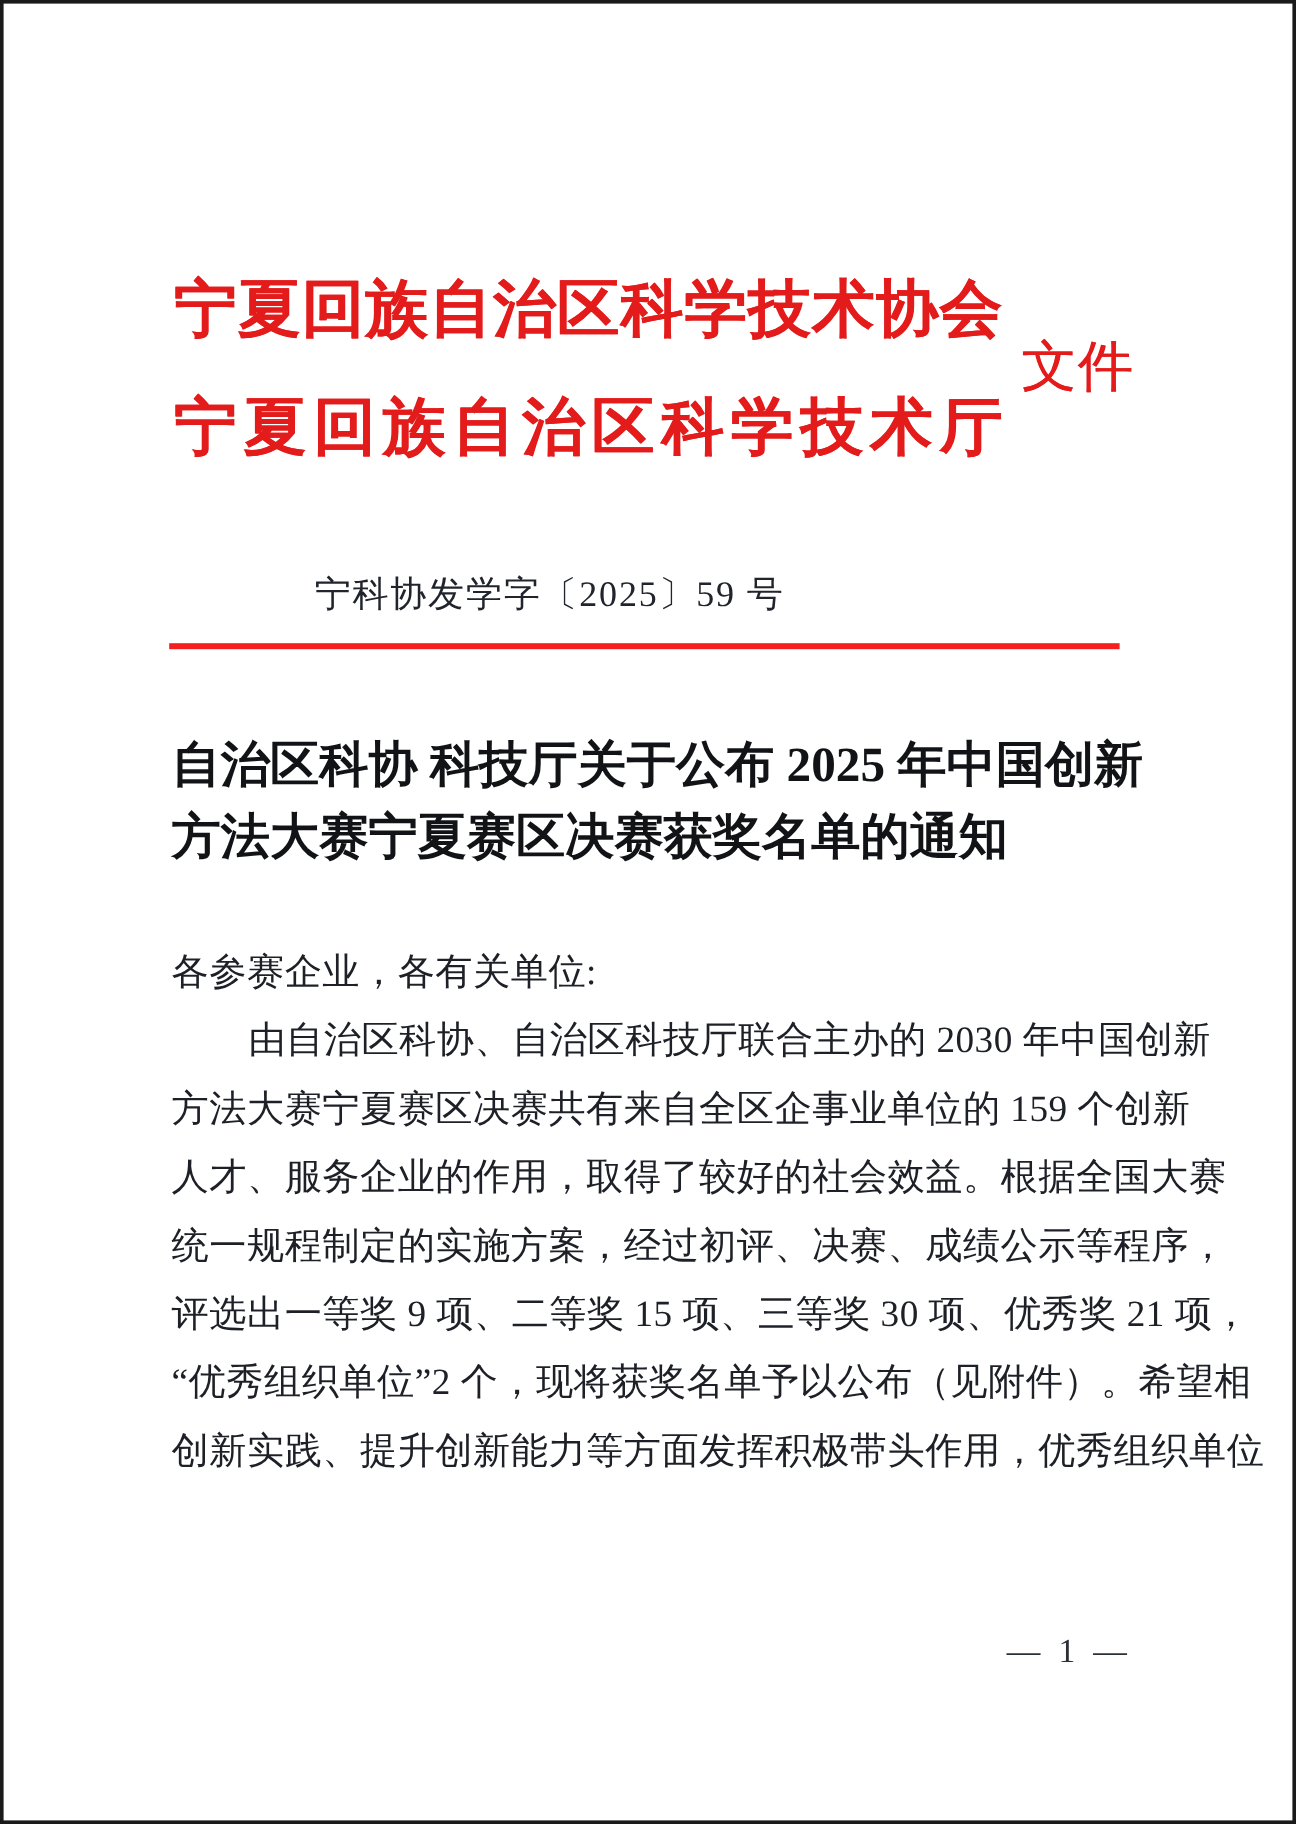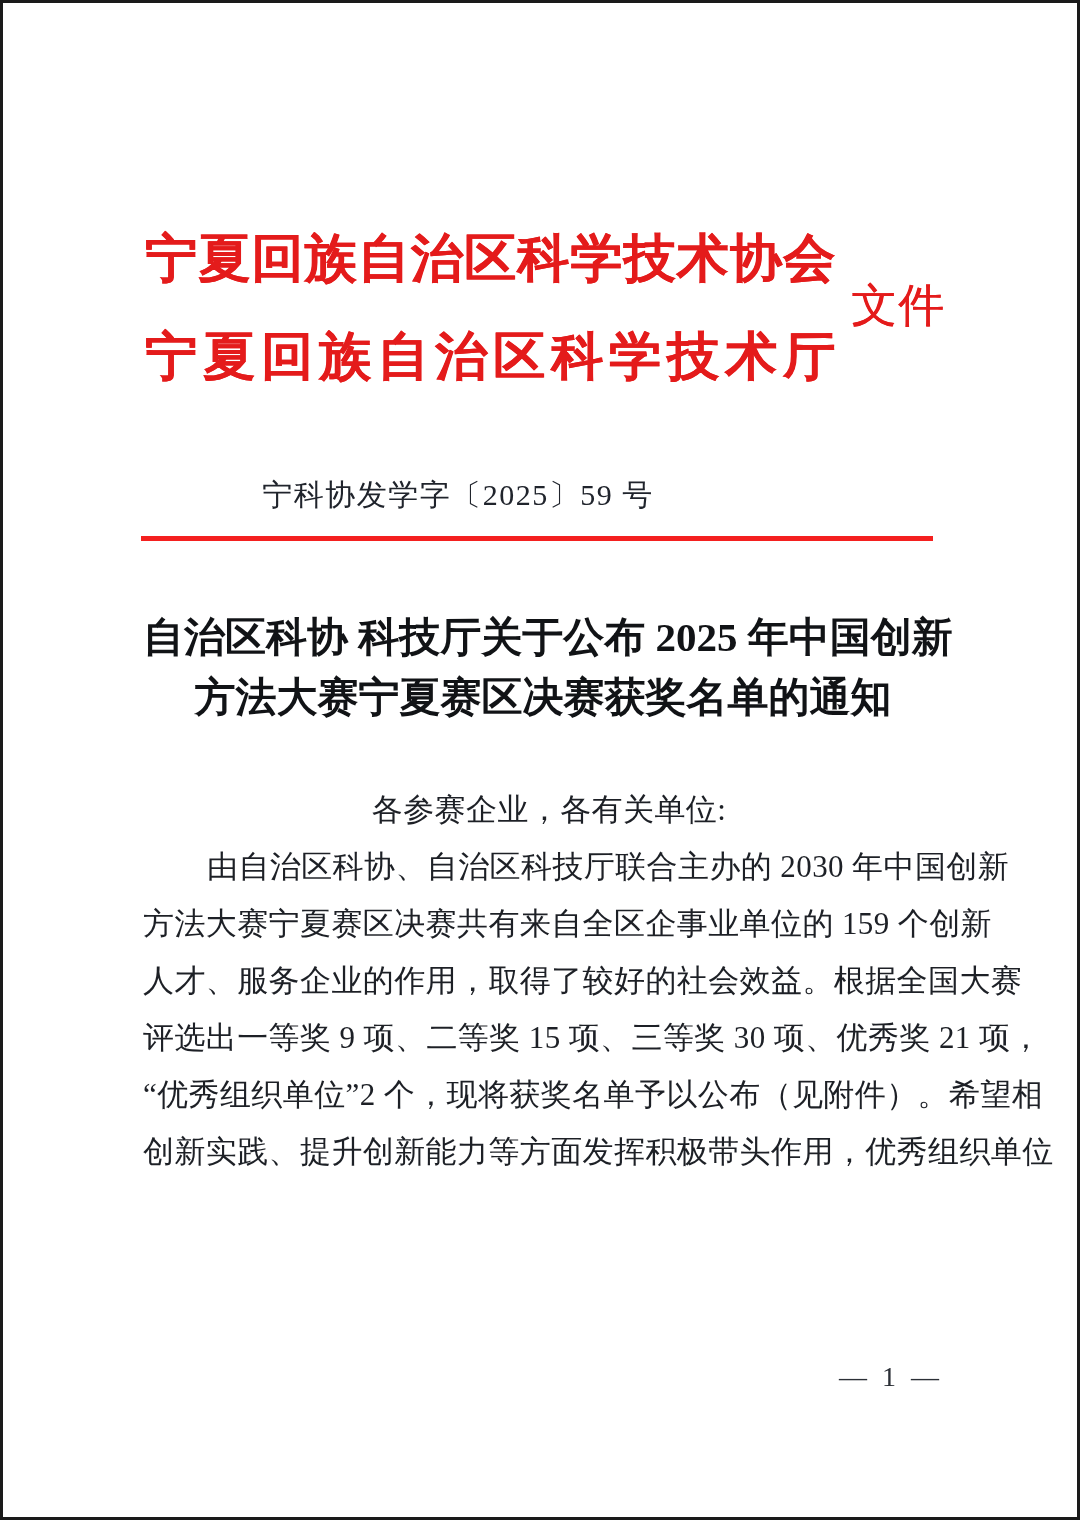--- a/index.html
+++ b/index.html
@@ -94,21 +94,20 @@
     height: 5px;
     background: #f4201f;
   }
 
   
   .doc-title {
     position: absolute;
     left: 140px;
     top: 604px;
     width: 800px;
-    text-align: center;
     font-family: "Liberation Serif", "DejaVu Serif", serif;
     font-weight: bold;
     font-size: 41px;
     line-height: 60px;
     color: #111316;
     letter-spacing: 0px;
   }
 
   .doc-title .tl {
     display: block;
@@ -119,21 +118,20 @@
   .body-text {
     position: absolute;
     left: 140px;
     top: 778px;
     width: 812px;
     font-family: "Liberation Serif", "DejaVu Serif", serif;
     font-size: 31px;
     line-height: 57px;
     color: #1d2026;
     letter-spacing: 0.4px;
-    text-align: center;
   }
 
   .body-text .bl {
     display: block;
     white-space: nowrap;
   }
 
   .body-text .bl.indent {
     text-indent: 64px;
   }
@@ -198,20 +196,21 @@
   <div class="doc-title">
     <span class="tl">自治区科协 科技厅关于公布 2025 年中国创新</span>
     <span class="tl">方法大赛宁夏赛区决赛获奖名单的通知</span>
   </div>
 
   <div class="body-text">
     <span class="bl">各参赛企业，各有关单位:</span>
     <span class="bl indent">由自治区科协、自治区科技厅联合主办的 2030 年中国创新</span>
     <span class="bl">方法大赛宁夏赛区决赛共有来自全区企事业单位的 159 个创新</span>
     <span class="bl">人才、服务企业的作用，取得了较好的社会效益。根据全国大赛</span>
+    <span class="bl">统一规程制定的实施方案，经过初评、决赛、成绩公示等程序，</span>
     <span class="bl">评选出一等奖 9 项、二等奖 15 项、三等奖 30 项、优秀奖 21 项，</span>
     <span class="bl">“优秀组织单位”2 个，现将获奖名单予以公布（见附件）。希望相</span>
     <span class="bl">创新实践、提升创新能力等方面发挥积极带头作用，优秀组织单位</span>
   </div>
 
   <div class="page-number">— 1 —</div>
 
 </div>
 
 </body></html>

